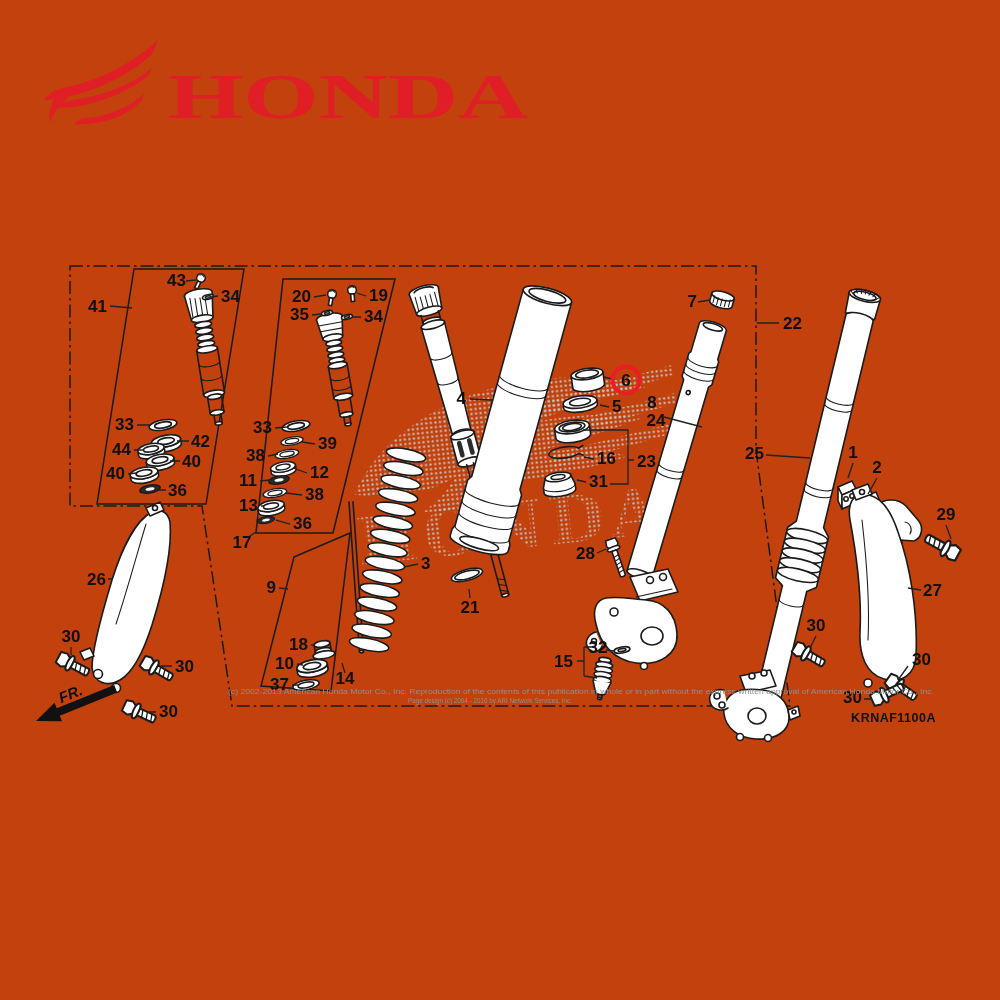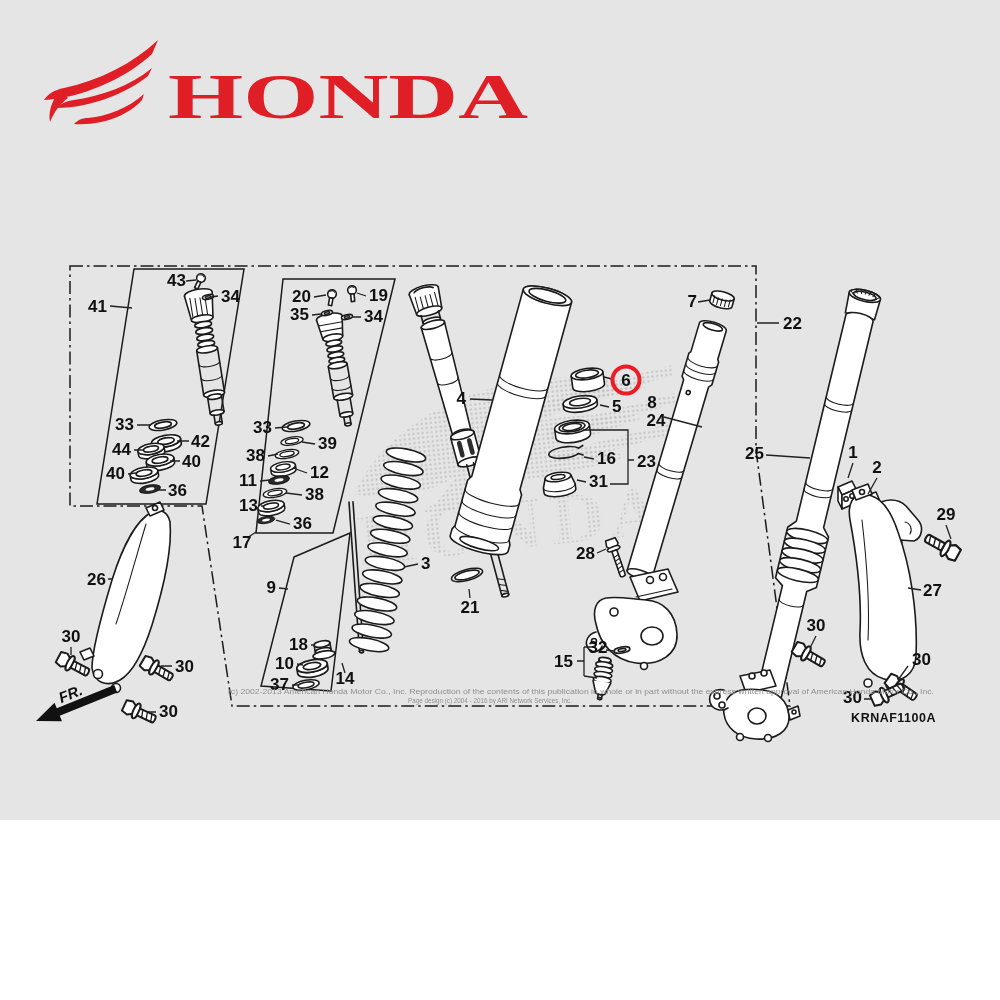--- a/index.html
+++ b/index.html
@@ -1,16 +1,16 @@
 <!DOCTYPE html>
 <html><head>
 <meta charset="utf-8">
 <style>
   html,body{margin:0;padding:0;background:#fff}
-  .stage{position:relative;width:1000px;height:820px;background:#e5e5e5;overflow:hidden}
+  .stage{position:relative;width:1000px;height:1000px;background:#c2410c;overflow:hidden}
   svg{position:absolute;left:0;top:0}
   .f{fill:#fff;stroke:#1b1b1b;stroke-width:1.6;stroke-linejoin:round;stroke-linecap:round}
   .s{fill:none;stroke:#1b1b1b;stroke-width:1.6;stroke-linecap:round;stroke-linejoin:round}
   .w{fill:none;stroke:#1b1b1b;stroke-width:1.05;stroke-linecap:round}
   .ld{fill:none;stroke:#222;stroke-width:1.3}
   .dd{fill:none;stroke:#1b1b1b;stroke-width:1.5;stroke-dasharray:13 4 2.5 4}
   .bx{fill:none;stroke:#1b1b1b;stroke-width:1.5}
   .t{font-family:"Liberation Sans",sans-serif;font-weight:bold;font-size:17px;fill:#101010}
   .code{font-family:"Liberation Sans",sans-serif;font-weight:bold;font-size:12.5px;fill:#111;letter-spacing:.5px}
   .cp{font-family:"Liberation Sans",sans-serif;font-size:7.3px;fill:#8f8f8f}

